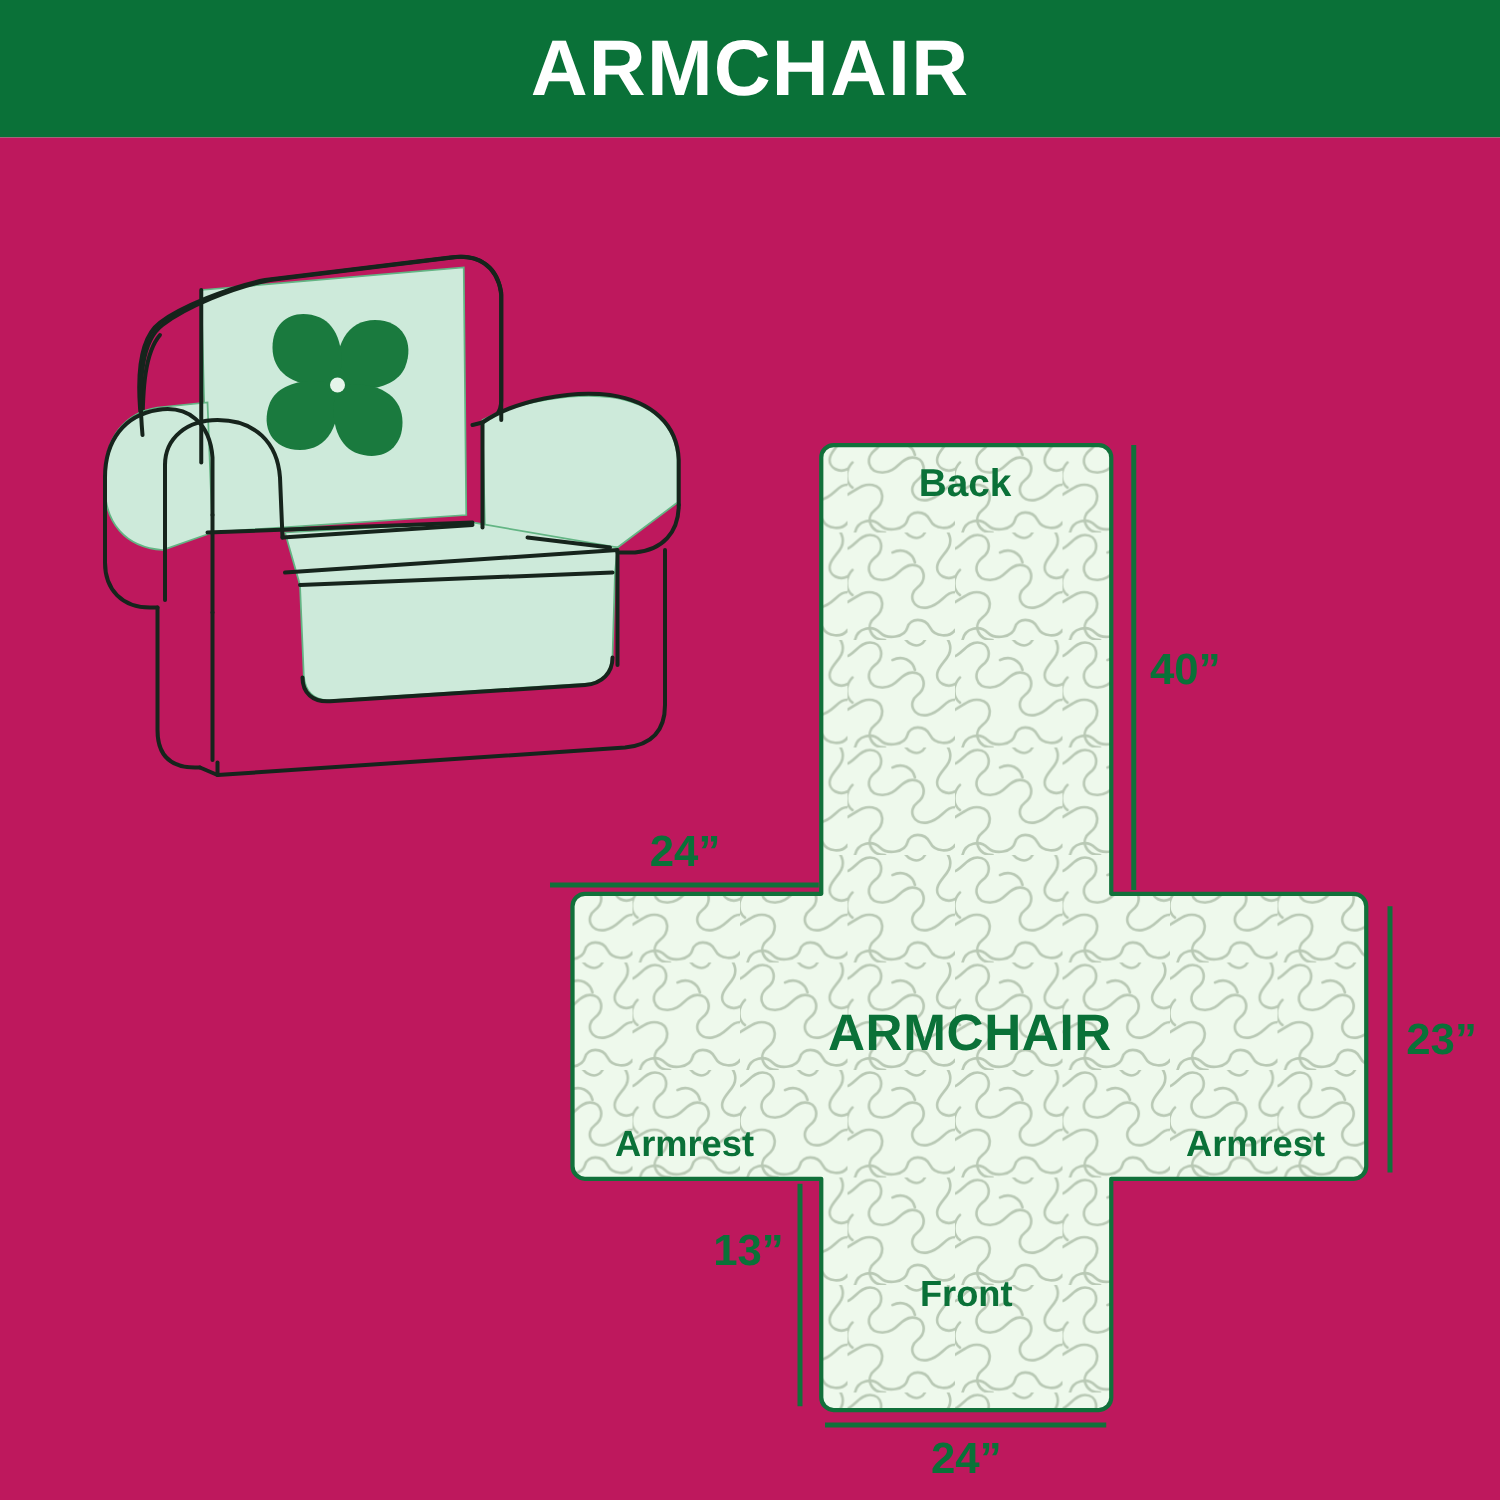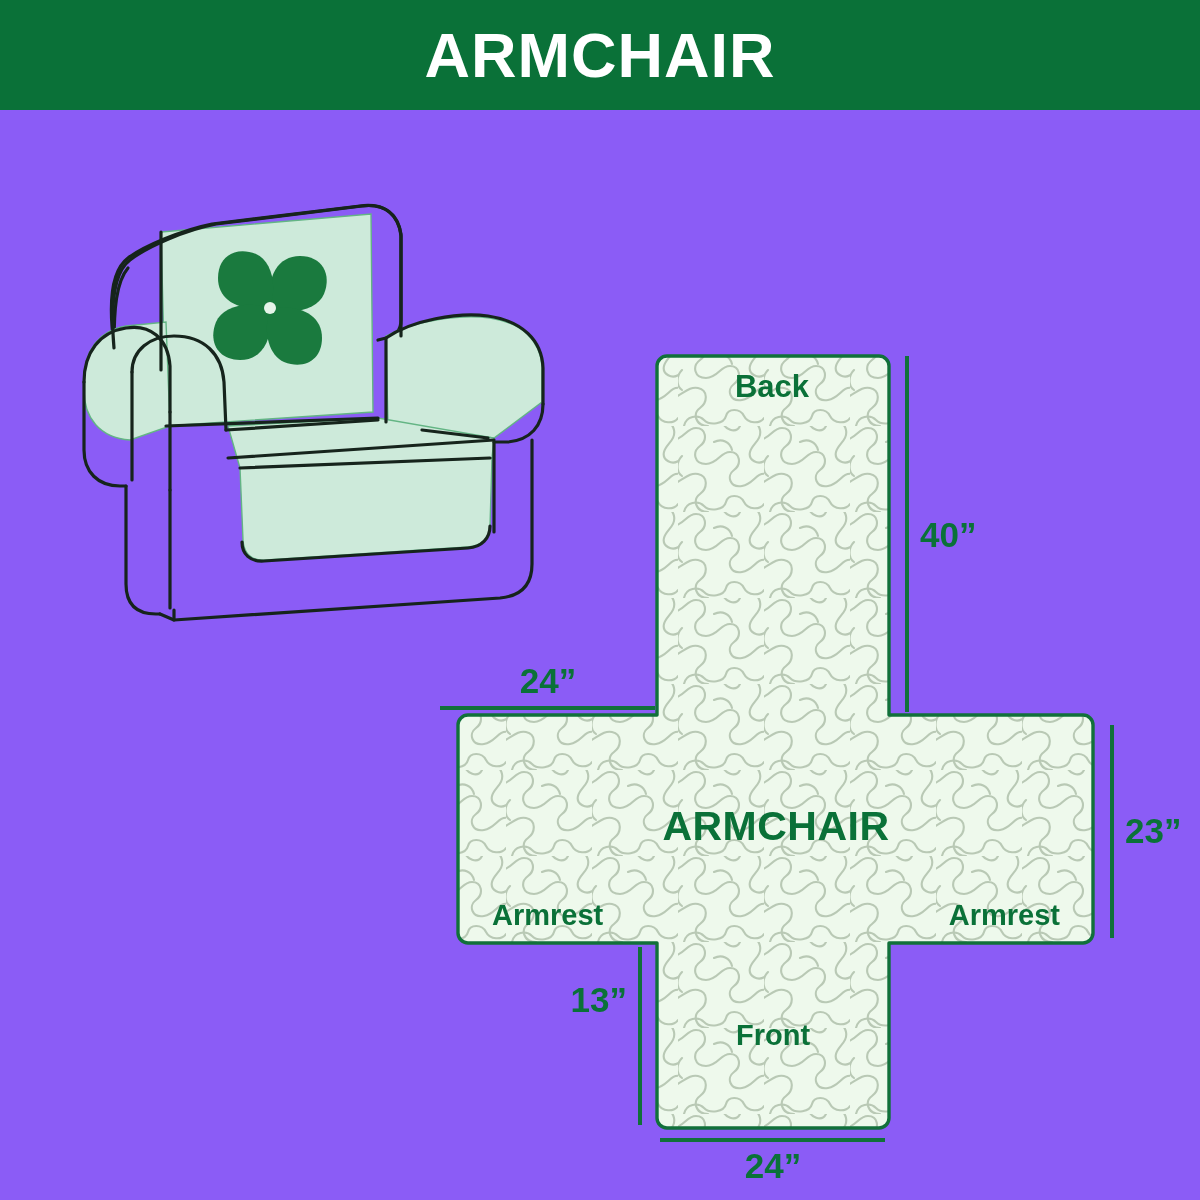--- a/index.html
+++ b/index.html
@@ -40,21 +40,21 @@
     white-space: nowrap;
   }
 
   
   .stage {
     position: absolute;
     left: 0;
     top: 110px;
     width: 1200px;
     height: 1090px;
-    background: #8b5cf6;
+    background: #be185d;
   }
 
   .chair-illustration {
     position: absolute;
     left: 70px;
     top: 80px;
     width: 520px;
     height: 460px;
   }
 

